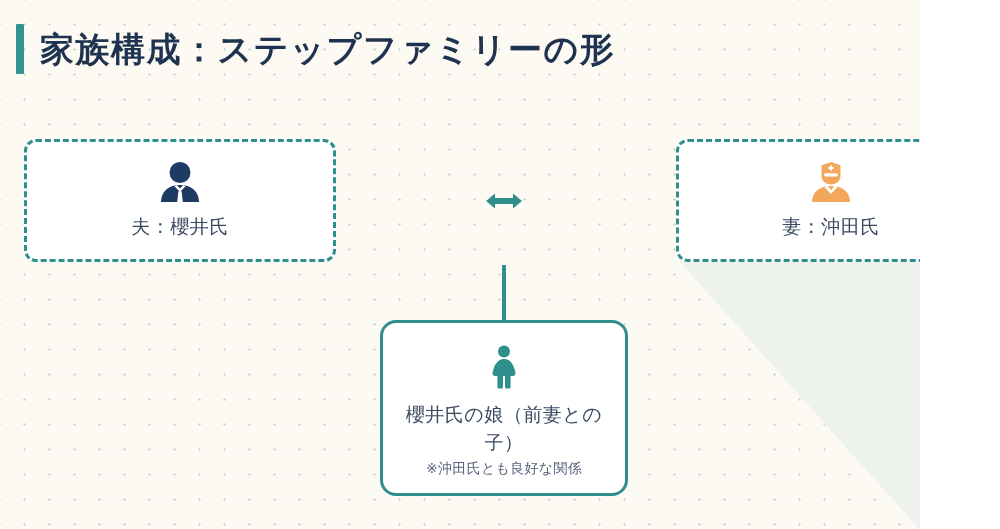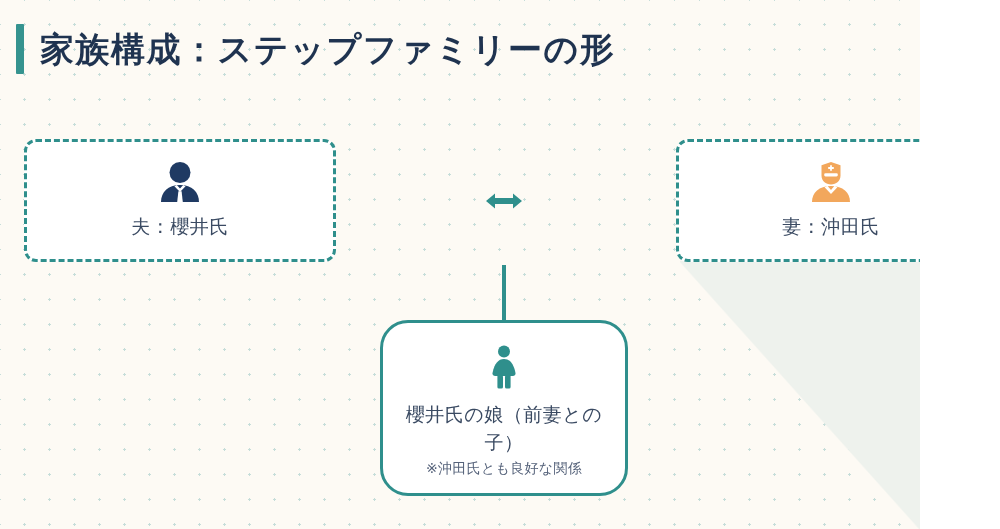--- a/index.html
+++ b/index.html
@@ -81,21 +81,21 @@
     align-items: center;
     justify-content: center;
     box-sizing: border-box;
   }
   .person-card.dashed {
     border: 3px dashed #2f8f8c;
     border-radius: 12px;
   }
   .person-card.solid {
     border: 3px solid #2f8f8c;
-    border-radius: 28px;
+    border-radius: 16px;
   }
 
   #card-husband {
     left: 24px;
     top: 139px;
     width: 312px;
     height: 123px;
   }
   #card-wife {
     left: 676px;

